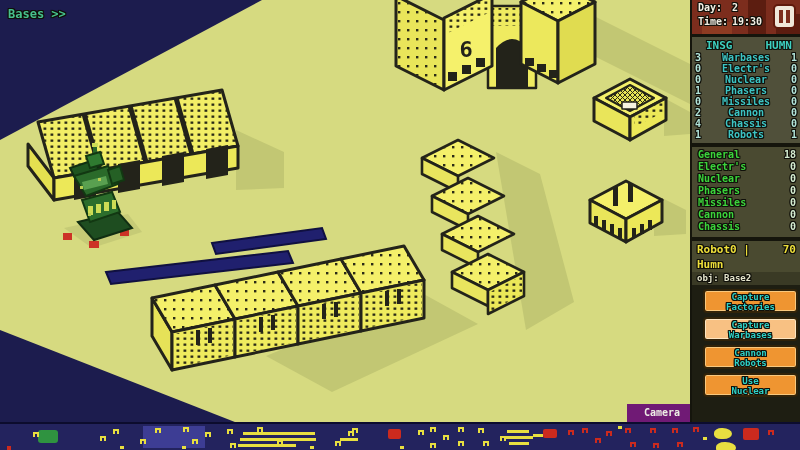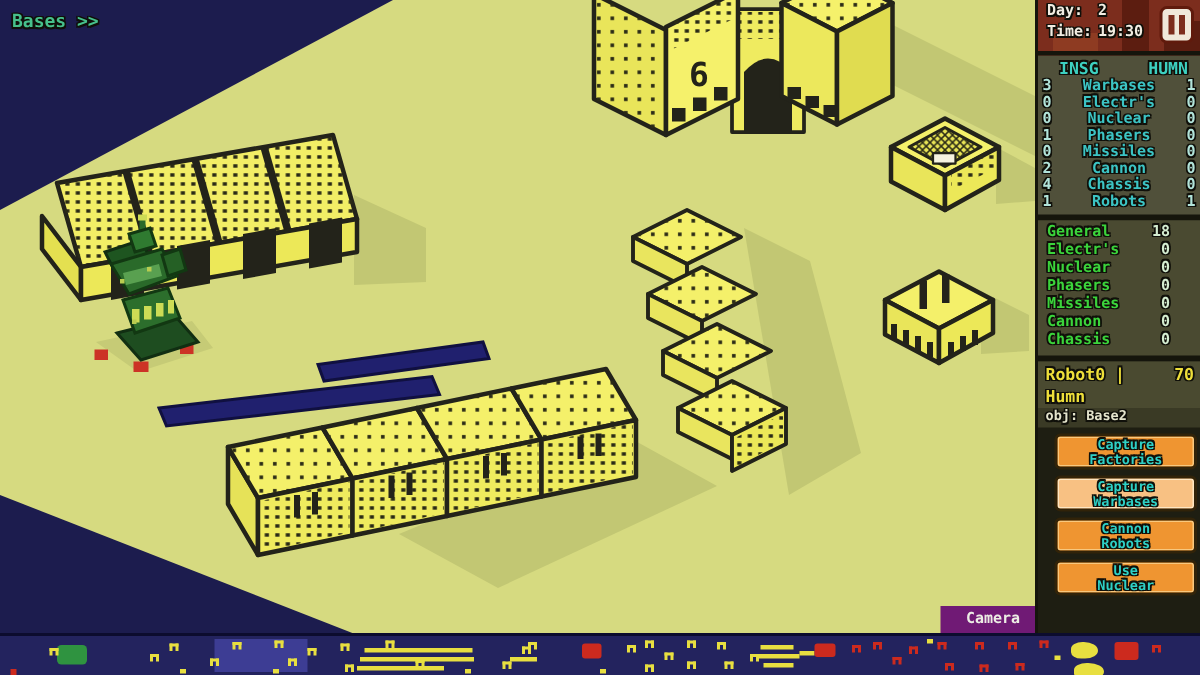--- a/index.html
+++ b/index.html
@@ -30,21 +30,21 @@
   .stats-panel{background:#50503a;border-bottom:4px solid #15150c;padding:2px 0 3px;}
   .st-head{display:flex;justify-content:space-between;padding:0 8px 0 14px;color:#3dd0c0;
       font-size:11px;font-weight:bold;line-height:13px;}
   .st-row{display:grid;grid-template-columns:13px 1fr 13px;font-size:10px;font-weight:bold;
       line-height:11px;padding:0 3px;}
   .st-insg{color:#b2e4da;text-align:left;}
   .st-label{color:#3cc4c4;text-align:center;}
   .st-humn{color:#b2e4da;text-align:right;}
   .res-panel{background:#4a4a31;border-bottom:4px solid #15150c;padding:2px 0 4px;}
   .res-title{color:#e4492c;font-size:11px;font-weight:bold;padding-left:6px;line-height:14px;}
-  .res-row{display:flex;justify-content:space-between;padding:0 20px 0 6px;font-size:10px;
+  .res-row{display:flex;justify-content:space-between;padding:0 4px 0 6px;font-size:10px;
       font-weight:bold;line-height:12px;}
   .res-label{color:#3bd43b;}
   .res-val{color:#d4ecd0;}
   .robot-panel{background:#1e1e12;height:240px;}
   .rp-head{display:flex;justify-content:space-between;background:#4a4a30;padding:1px 4px 0 5px;
       font-size:11px;font-weight:bold;color:#eedf3a;line-height:15px;gap:20px;}
   .rp-obj{background:#3a3a25;color:#e4e4cc;font-size:9px;font-weight:bold;padding:0 0 1px 5px;line-height:12px;}
   .rp-buttons{padding:4px 19px 0 11px;}
   .cmd-btn{display:block;width:95px;height:24px;margin:0 0 4px 0;background:#ef9531;
       border:2px solid #312309;border-radius:4px;box-shadow:inset 0 0 0 1px #f8c87e;

